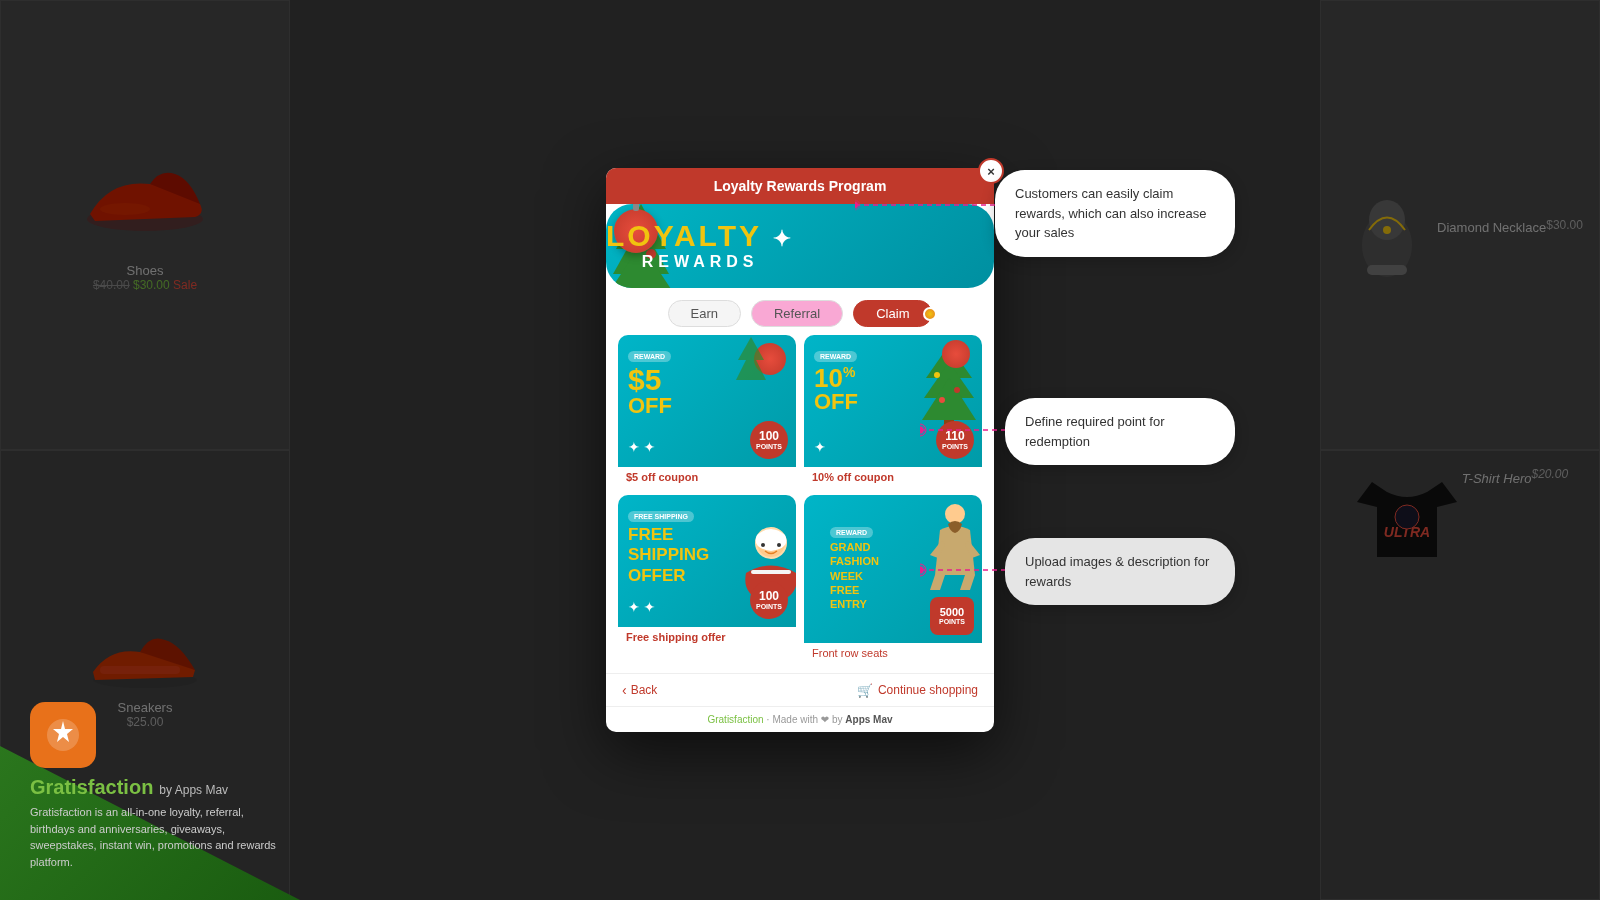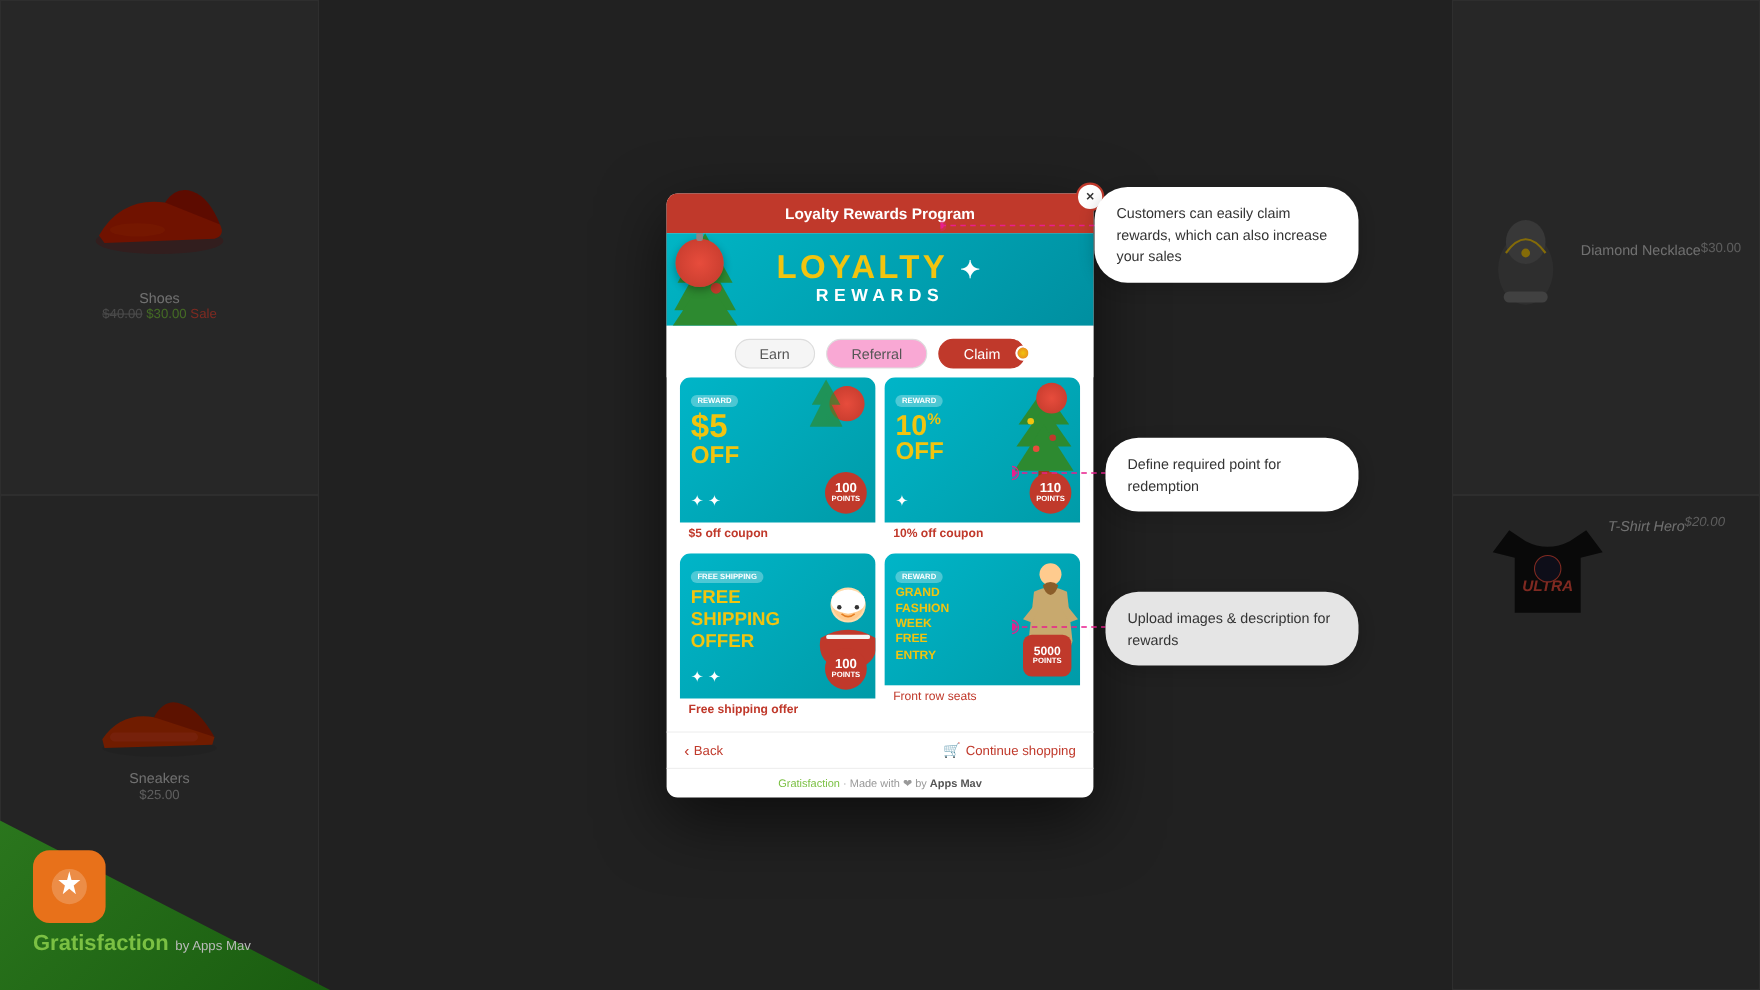--- a/index.html
+++ b/index.html
@@ -79,34 +79,35 @@
   <div style="width:66px;height:66px;background:#e8711a;border-radius:15px;display:flex;align-items:center;justify-content:center;margin-bottom:8px;">
     <svg width="36" height="36" viewBox="0 0 36 36">
       <circle cx="18" cy="18" r="16" fill="white" opacity="0.2"></circle>
       <path d="M18 4 L20 12 L28 12 L22 17 L24 25 L18 20 L12 25 L14 17 L8 12 L16 12 Z" fill="white"></path>
     </svg>
   </div>
   <div style="display:flex;align-items:baseline;gap:6px;">
     <span style="font-size:20px;font-weight:bold;color:#7bc043;">Gratisfaction</span>
     <span style="font-size:12px;color:#bbb;">by Apps Mav</span>
   </div>
+  <p style="font-size:11px;color:#ccc;max-width:255px;margin-top:5px;line-height:1.5;">Gratisfaction is an all-in-one loyalty, referral, birthdays and anniversaries, giveaways, sweepstakes, instant win, promotions and rewards platform.</p>
 </div>
 
 <div style="position:absolute;inset:0;display:flex;align-items:center;justify-content:center;z-index:10;">
   <div style="width:388px;background:white;border-radius:10px;overflow:visible;box-shadow:0 20px 60px rgba(0,0,0,0.6);position:relative;">
 
     <button style="position:absolute;top:-10px;right:-10px;width:26px;height:26px;background:white;border-radius:50%;border:2px solid #c0392b;display:flex;align-items:center;justify-content:center;font-size:13px;color:#333;cursor:pointer;z-index:20;font-weight:bold;">
       <span>×</span>
     </button>
 
     <div style="background:#c0392b;color:white;text-align:center;padding:10px 0;font-size:14px;font-weight:bold;border-radius:10px 10px 0 0;">
       <span>Loyalty Rewards Program</span>
     </div>
 
-    <div style="width:100%;height:84px;background:linear-gradient(135deg,#00b5c5 0%,#008fa0 100%);display:flex;align-items:center;justify-content:center;position:relative;overflow:hidden;">
+    <div style="width:100%;height:84px;background:linear-gradient(135deg,#00b5c5 0%,#008fa0 100%);display:flex;align-items:center;justify-content:flex-start;position:relative;overflow:hidden;border-radius:26px;">
 
       <div style="position:absolute;left:5px;top:-5px;width:60px;height:95px;overflow:hidden;">
         <svg width="60" height="95" viewBox="0 0 60 95">
           <polygon points="30,5 55,50 5,50" fill="#2d8a30"></polygon>
           <polygon points="30,25 58,75 2,75" fill="#2d8a30"></polygon>
           <polygon points="30,45 60,90 0,90" fill="#2d8a30"></polygon>
           <circle cx="20" cy="30" r="6" fill="#c0392b"></circle>
           <circle cx="40" cy="55" r="5" fill="#c0392b"></circle>
         </svg>
       </div>
@@ -212,21 +213,21 @@
           
           <div style="position:absolute;bottom:8px;right:8px;background:#c0392b;color:white;font-size:8px;font-weight:bold;text-align:center;border-radius:50%;width:38px;height:38px;display:flex;flex-direction:column;align-items:center;justify-content:center;line-height:1.1;">
             <span style="font-size:12px;font-weight:900;">100</span>
             <span style="font-size:7px;">POINTS</span>
           </div>
         </div>
         <div style="font-size:11px;color:#c0392b;padding:4px 8px;background:white;font-weight:600;">Free shipping offer</div>
       </div>
 
       <div style="border-radius:10px;overflow:hidden;position:relative;cursor:pointer;">
-        <div style="height:120px;background:linear-gradient(135deg,#00b5c8,#009ba8);padding:10px;position:relative;overflow:hidden;">
+        <div style="height:148px;background:linear-gradient(135deg,#00b5c8,#009ba8);padding:26px;position:relative;overflow:hidden;">
           
           <div style="position:absolute;right:2px;top:5px;">
             <svg width="60" height="95" viewBox="0 0 60 95">
               <circle cx="35" cy="14" r="10" fill="#ffcb8e"></circle>
               <path d="M20 30 Q35 22 50 30 L55 75 L15 75 Z" fill="#c8a96e"></path>
               <path d="M15 75 L10 90 L20 90 L25 75 Z" fill="#c8a96e"></path>
               <path d="M45 75 L40 90 L50 90 L55 75 Z" fill="#c8a96e"></path>
               <path d="M22 40 L10 55 L18 58 L25 45 Z" fill="#c8a96e"></path>
               <path d="M48 40 L60 55 L52 58 L45 45 Z" fill="#c8a96e"></path>
               <path d="M28 24 Q35 18 42 24 Q40 32 35 33 Q30 32 28 24 Z" fill="#8B5e2a"></path>

